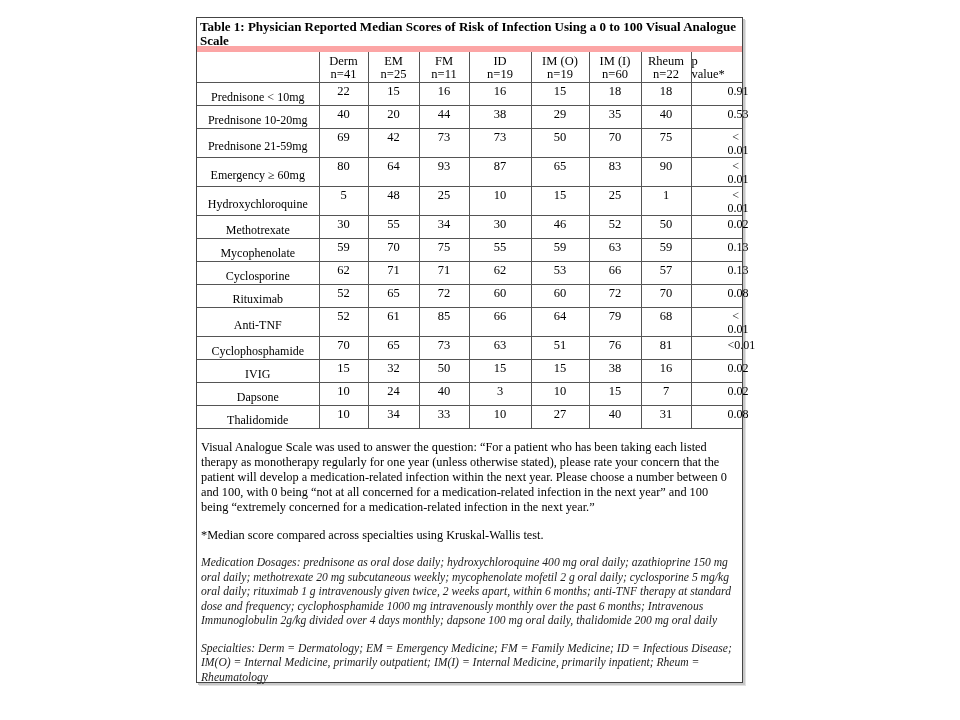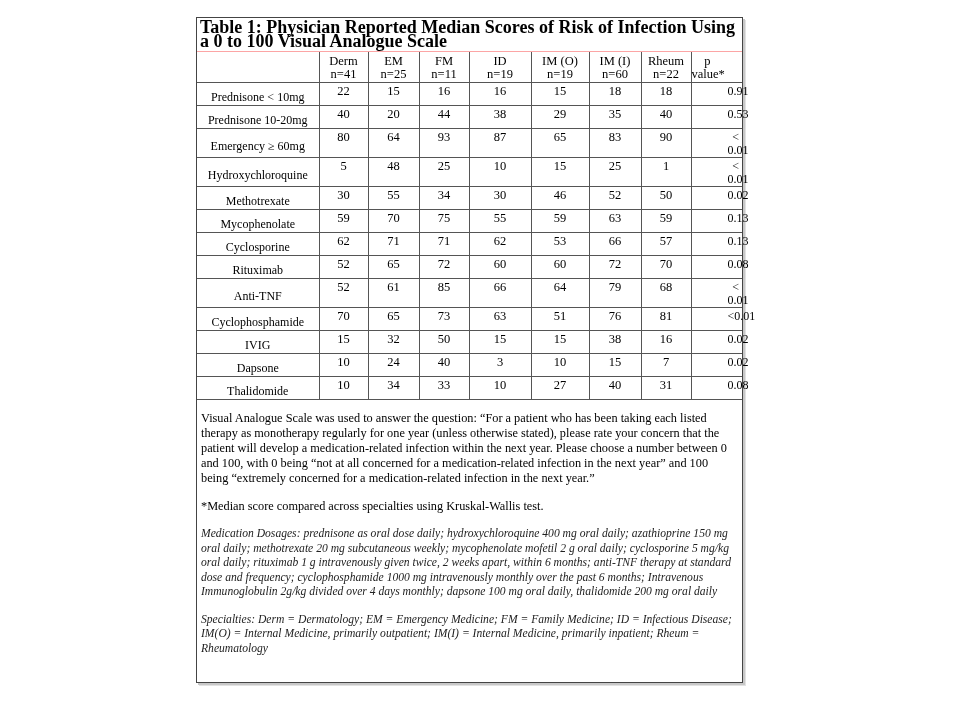--- a/index.html
+++ b/index.html
@@ -21,24 +21,24 @@
       top: 17px;
       width: 547px;
       height: 666px;
       border: 1px solid #444;
       box-shadow: 2px 2px 0 #c8c8c8, 3px 3px 0 #e2e2e2;
       background: #fff;
       box-sizing: border-box;
     }
     .title {
       font-weight: bold;
-      font-size: 18px;
+      font-size: 13px;
       line-height: 14px;
       padding: 2px 3px 3px 3px;
-      border-bottom: 1px solid #fca5a5;
+      border-bottom: 6px solid #fca5a5;
       height: 34px;
       box-sizing: border-box;
     }
     table.data {
       border-collapse: collapse;
       width: 100%;
       table-layout: fixed;
       font-size: 12.5px;
     }
     table.data td, table.data th {
@@ -51,21 +51,21 @@
     table.data tr:first-child th { border-top: none; margin-top: 8px; }
     table.data tr td:first-child, table.data tr th:first-child { border-left: none; }
     table.data tr td:last-child, table.data tr th:last-child { border-right: none; }
     table.data thead th {
       height: 29px;
       line-height: 13px;
       vertical-align: bottom;
       padding-bottom: 1px;
     }
     table.data thead th.pcol {
-      text-align: center;
+      text-align: left;
       padding-right: 19px;
     }
     table.data tbody td {
       height: 23px;
       line-height: 13px;
       padding-top: 2px;
       box-sizing: border-box;
     }
     table.data tbody td.label {
       vertical-align: middle;
@@ -141,20 +141,31 @@
           <td>40</td>
           <td>20</td>
           <td>44</td>
           <td>38</td>
           <td>29</td>
           <td>35</td>
           <td>40</td>
           <td class="pval">0.53</td>
         </tr>
         <tr>
+          <td class="label">Prednisone 21-59mg</td>
+          <td>69</td>
+          <td>42</td>
+          <td>73</td>
+          <td>73</td>
+          <td>50</td>
+          <td>70</td>
+          <td>75</td>
+          <td class="pval">&lt; 0.01</td>
+        </tr>
+        <tr>
           <td class="label">Emergency ≥ 60mg</td>
           <td>80</td>
           <td>64</td>
           <td>93</td>
           <td>87</td>
           <td>65</td>
           <td>83</td>
           <td>90</td>
           <td class="pval">&lt; 0.01</td>
         </tr>

